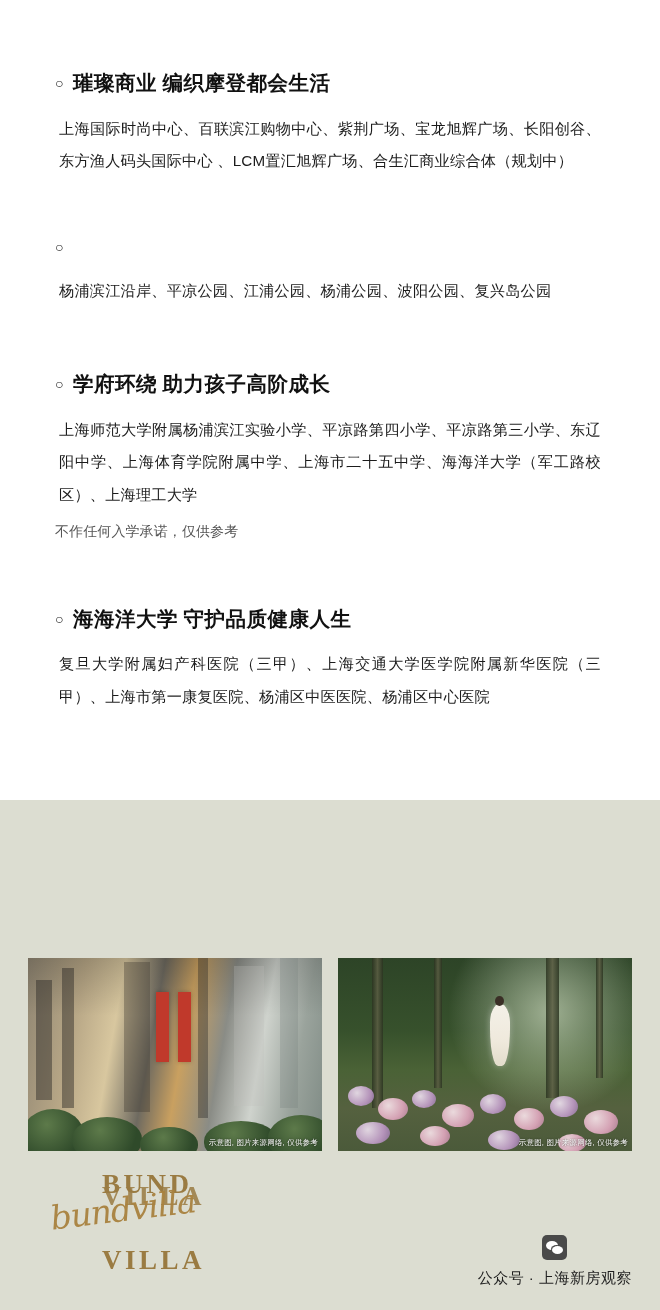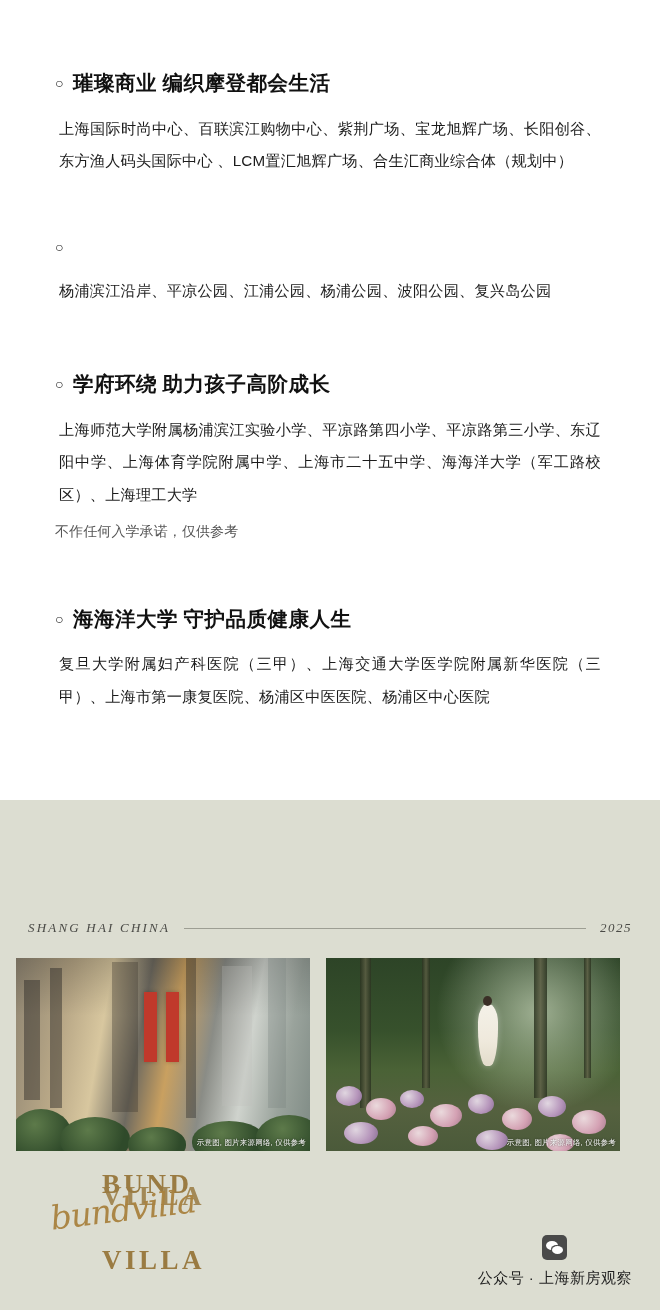--- a/index.html
+++ b/index.html
@@ -114,21 +114,21 @@
   .rule-year {
     font-style: italic;
     letter-spacing: 1.5px;
     font-size: 13px;
     color: #4a4a46;
   }
 
   .photos {
     position: absolute;
     top: 158px;
-    left: 16px;
+    left: 28px;
     right: 28px;
     display: flex;
     gap: 16px;
   }
   .photo {
     position: relative;
     width: 294px;
     height: 193px;
     overflow: hidden;
   }
@@ -351,25 +351,20 @@
         <span class="bullet-mark">○</span>
         <span class="heading-text">海海洋大学 守护品质健康人生</span>
       </h2>
       <p class="section-body">复旦大学附属妇产科医院（三甲）、上海交通大学医学院附属新华医院（三甲）、上海市第一康复医院、杨浦区中医医院、杨浦区中心医院</p>
     </div>
 
   </div>
 
   <div class="panel-bottom">
 
-    <div class="rule-row">
-      <span>SHANG HAI CHINA</span>
-      <span class="rule-line"></span>
-      <span class="rule-year">2025</span>
-    </div>
 
     <div class="photos">
 
       <div class="photo photo-a">
         <div class="win" style="left:8px;  top:22px;  width:16px; height:120px;"></div>
         <div class="win" style="left:34px; top:10px;  width:12px; height:140px;"></div>
         <div class="win" style="left:96px; top:4px;   width:26px; height:150px; background:rgba(60,55,45,.35);"></div>
         <div class="win" style="left:170px;top:0px;   width:10px; height:160px; background:rgba(30,30,30,.35);"></div>
         <div class="win" style="left:206px;top:8px;   width:30px; height:140px; background:rgba(190,190,185,.28);"></div>
         <div class="win" style="left:252px;top:0px;   width:18px; height:150px; background:rgba(120,130,125,.3);"></div>

